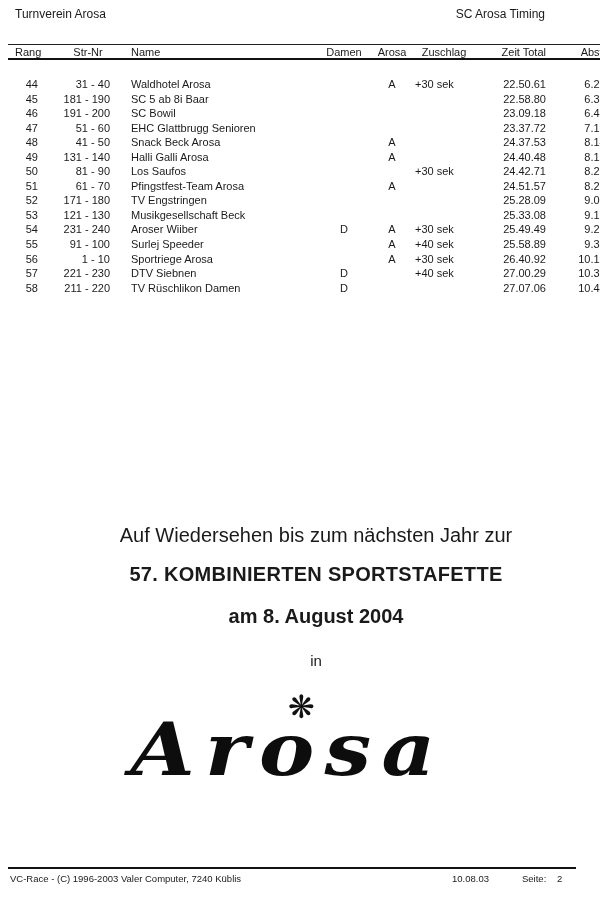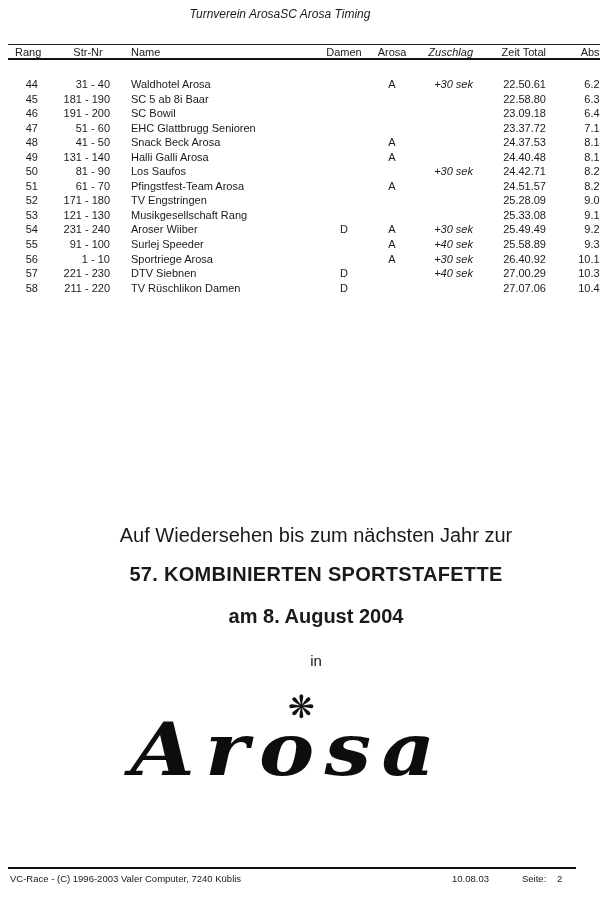--- a/index.html
+++ b/index.html
@@ -2,21 +2,21 @@
 <html><head>
 <meta charset="utf-8">
 <style>
   html,body { margin:0; padding:0; }
   body {
     width:600px; height:904px; background:#ffffff; position:relative;
     font-family:"Liberation Sans", sans-serif; color:#1a1a1a; overflow:hidden;
   }
   .doc-header {
     position:absolute; top:7px; left:15px; width:530px;
-    display:flex; justify-content:center; font-size:12px;font-style:italic;
+    display:flex; justify-content:space-between; font-size:12px;
   }
   .table-wrap { position:absolute; top:44px; left:8px; width:578px; }
   table { width:578px; border-collapse:collapse; table-layout:fixed; font-size:11px; }
   thead th {
     font-weight:normal; border-top:1px solid #222; border-bottom:2px solid #111;
     height:13px; padding:0; vertical-align:middle; white-space:nowrap;margin-left:44px;
   }
   tbody td { height:14.55px; line-height:14.55px; padding:0; white-space:nowrap;
     overflow:hidden; vertical-align:middle; }
   tbody tr:first-child td { padding-top:17px; }
@@ -27,21 +27,21 @@
   .c-arosa   { width:46px; }
   .c-zuschlag{ width:58px; }
   .c-zeit    { width:64px; }
   .c-abstand { width:64px; }
   th.c-rang  { text-align:left;  padding-left:7px; }
   td.c-rang  { text-align:right; padding-right:15px; }
   th.c-strnr { text-align:center; }
   td.c-strnr { text-align:right; padding-right:13px; }
   .c-name    { text-align:left; padding-left:8px; }
   .c-damen, .c-arosa { text-align:center; }
-  .c-zuschlag{ text-align:right; padding-right:9px;font-style:italic; }
+  .c-zuschlag{ padding-right:9px; }
   .c-zeit    { text-align:right; padding-right:11px; }
   .c-abstand { text-align:right; padding-right:5px; }
   .fw { position:absolute; left:16px; width:600px; text-align:center; }
   .fw1 { top:524px; font-size:20px; }
   .fw2 { top:563px; font-size:20px; font-weight:bold; letter-spacing:0.3px; }
   .fw3 { top:605px; font-size:20px; font-weight:bold; }
   .fw4 { top:652px; font-size:15px; }
   .logo { position:absolute; top:0; left:0; width:600px; height:0; }
   .flower {
     position:absolute; left:288px; top:691px; font-size:32px; line-height:32px;
@@ -180,21 +180,21 @@
     <td class="c-damen"></td>
     <td class="c-arosa"></td>
     <td class="c-zuschlag"></td>
     <td class="c-zeit">25.28.09</td>
     <td class="c-abstand">9.05.38</td>
   </tr>
 
   <tr>
     <td class="c-rang">53</td>
     <td class="c-strnr">121 - 130</td>
-    <td class="c-name">Musikgesellschaft Rang</td>
+    <td class="c-name">Musikgesellschaft Beck</td>
     <td class="c-damen"></td>
     <td class="c-arosa"></td>
     <td class="c-zuschlag"></td>
     <td class="c-zeit">25.33.08</td>
     <td class="c-abstand">9.10.37</td>
   </tr>
 
   <tr>
     <td class="c-rang">54</td>
     <td class="c-strnr">231 - 240</td>

